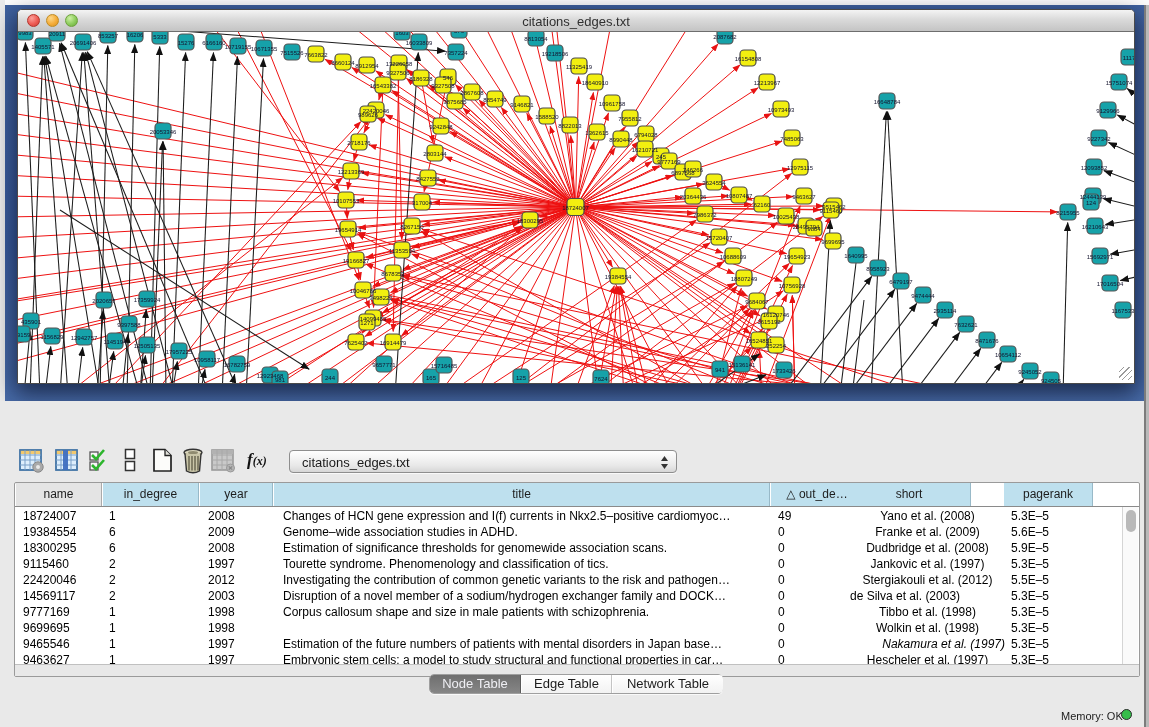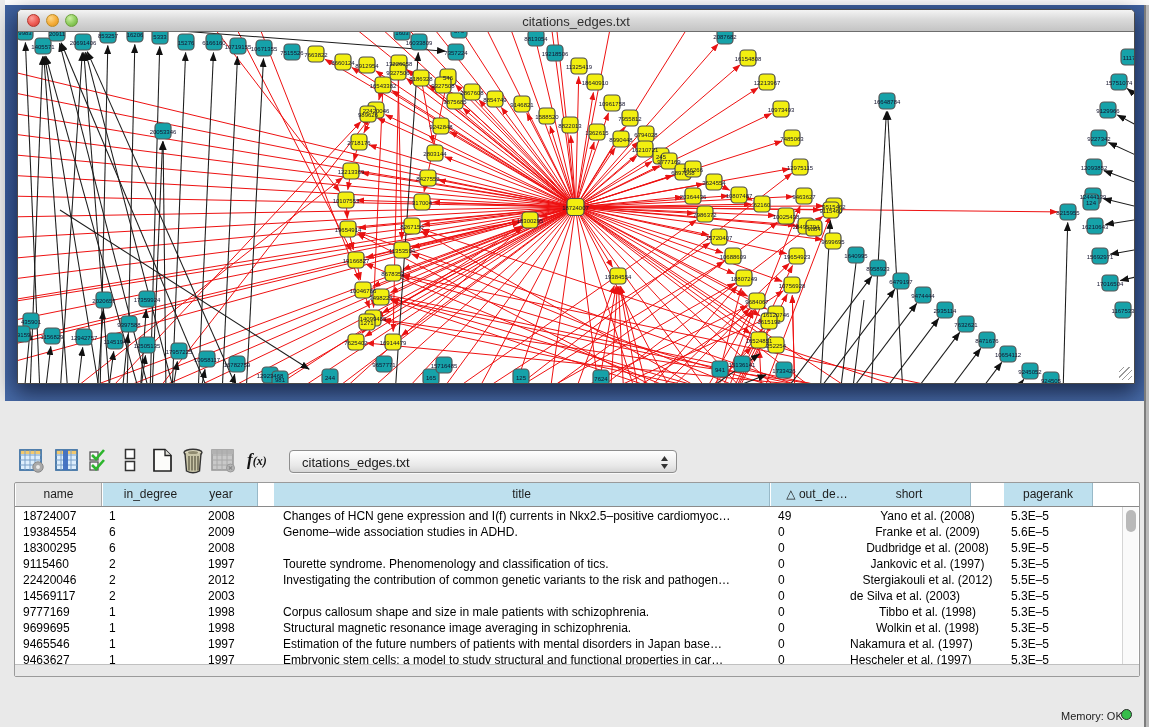--- a/index.html
+++ b/index.html
@@ -702,21 +702,21 @@
       <span>citations_edges.txt</span>
     <svg style="position:absolute;right:7px;top:4px" width="9" height="15" viewBox="0 0 9 15">
         <path d="M4.5 1 L8 6 L1 6 z" fill="#333"></path>
         <path d="M4.5 14 L8 9 L1 9 z" fill="#333"></path>
       </svg>
   </div>
   <div class="abs" id="tbl">
     <div class="hrow" style="width:1124px">
         <div class="hc hg" style="left:1px;width:86px">name</div>
         <div class="hc" style="left:88px;width:96px">in_degree</div>
-        <div class="hc" style="left:170px;width:73px">year</div>
+        <div class="hc" style="left:185px;width:73px">year</div>
         <div class="hc" style="left:259px;width:496px">title</div>
         <div class="hc" style="left:756px;width:93px">△ out_de…</div>
         <div class="hc" style="left:833px;width:123px">short</div>
         <div class="hc" style="left:989px;width:89px">pagerank</div>
       </div>
     <div class="r" style="top:25px">
         <div class="c" style="left:2px;width:85px;padding-left:4px;">18724007</div>
         <div class="c" style="left:88px;width:96px;padding-left:4px;">1</div>
         <div class="c" style="left:185px;width:73px;padding-left:6px;">2008</div>
         <div class="c" style="left:259px;width:496px;padding-left:7px;">Changes of HCN gene expression and I(f) currents in Nkx2.5–positive cardiomyoc…</div>
@@ -730,20 +730,21 @@
         <div class="c" style="left:185px;width:73px;padding-left:6px;">2009</div>
         <div class="c" style="left:259px;width:496px;padding-left:7px;">Genome–wide association studies in ADHD.</div>
         <div class="c" style="left:756px;width:76px;padding-left:5px;">0</div>
         <div class="c" style="left:833px;width:155px;text-align:center;">Franke et al. (2009)</div>
         <div class="c" style="left:989px;width:89px;padding-left:5px;">5.6E–5</div>
       </div>
       <div class="r" style="top:57px">
         <div class="c" style="left:2px;width:85px;padding-left:4px;">18300295</div>
         <div class="c" style="left:88px;width:96px;padding-left:4px;">6</div>
         <div class="c" style="left:185px;width:73px;padding-left:6px;">2008</div>
+        <div class="c" style="left:259px;width:496px;padding-left:7px;">Estimation of significance thresholds for genomewide association scans.</div>
         <div class="c" style="left:756px;width:76px;padding-left:5px;">0</div>
         <div class="c" style="left:833px;width:155px;text-align:center;">Dudbridge et al. (2008)</div>
         <div class="c" style="left:989px;width:89px;padding-left:5px;">5.9E–5</div>
       </div>
       <div class="r" style="top:73px">
         <div class="c" style="left:2px;width:85px;padding-left:4px;">9115460</div>
         <div class="c" style="left:88px;width:96px;padding-left:4px;">2</div>
         <div class="c" style="left:185px;width:73px;padding-left:6px;">1997</div>
         <div class="c" style="left:259px;width:496px;padding-left:7px;">Tourette syndrome. Phenomenology and classification of tics.</div>
         <div class="c" style="left:756px;width:76px;padding-left:5px;">0</div>
@@ -756,61 +757,66 @@
         <div class="c" style="left:185px;width:73px;padding-left:6px;">2012</div>
         <div class="c" style="left:259px;width:496px;padding-left:7px;">Investigating the contribution of common genetic variants to the risk and pathogen…</div>
         <div class="c" style="left:756px;width:76px;padding-left:5px;">0</div>
         <div class="c" style="left:833px;width:155px;text-align:center;">Stergiakouli et al. (2012)</div>
         <div class="c" style="left:989px;width:89px;padding-left:5px;">5.5E–5</div>
       </div>
       <div class="r" style="top:105px">
         <div class="c" style="left:2px;width:85px;padding-left:4px;">14569117</div>
         <div class="c" style="left:88px;width:96px;padding-left:4px;">2</div>
         <div class="c" style="left:185px;width:73px;padding-left:6px;">2003</div>
+        <div class="c" style="left:259px;width:496px;padding-left:7px;">Disruption of a novel member of a sodium/hydrogen exchanger family and DOCK…</div>
         <div class="c" style="left:756px;width:76px;padding-left:5px;">0</div>
         <div class="c" style="left:833px;width:155px;text-align:left;">de Silva et al. (2003)</div>
         <div class="c" style="left:989px;width:89px;padding-left:5px;">5.3E–5</div>
       </div>
       <div class="r" style="top:121px">
         <div class="c" style="left:2px;width:85px;padding-left:4px;">9777169</div>
         <div class="c" style="left:88px;width:96px;padding-left:4px;">1</div>
         <div class="c" style="left:185px;width:73px;padding-left:6px;">1998</div>
         <div class="c" style="left:259px;width:496px;padding-left:7px;">Corpus callosum shape and size in male patients with schizophrenia.</div>
         <div class="c" style="left:756px;width:76px;padding-left:5px;">0</div>
         <div class="c" style="left:833px;width:155px;text-align:center;">Tibbo et al. (1998)</div>
         <div class="c" style="left:989px;width:89px;padding-left:5px;">5.3E–5</div>
       </div>
       <div class="r" style="top:137px">
         <div class="c" style="left:2px;width:85px;padding-left:4px;">9699695</div>
         <div class="c" style="left:88px;width:96px;padding-left:4px;">1</div>
         <div class="c" style="left:185px;width:73px;padding-left:6px;">1998</div>
-        <div class="c" style="left:259px;width:496px;padding-left:7px;">Structural magnetic resonance image averaging in schizophrenia.</div>
         <div class="c" style="left:756px;width:76px;padding-left:5px;">0</div>
         <div class="c" style="left:833px;width:155px;text-align:center;">Wolkin et al. (1998)</div>
         <div class="c" style="left:989px;width:89px;padding-left:5px;">5.3E–5</div>
       </div>
       <div class="r" style="top:153px">
         <div class="c" style="left:2px;width:85px;padding-left:4px;">9465546</div>
         <div class="c" style="left:88px;width:96px;padding-left:4px;">1</div>
         <div class="c" style="left:185px;width:73px;padding-left:6px;">1997</div>
         <div class="c" style="left:259px;width:496px;padding-left:7px;">Estimation of the future numbers of patients with mental disorders in Japan base…</div>
         <div class="c" style="left:756px;width:76px;padding-left:5px;">0</div>
-        <div class="c" style="left:833px;width:155px;text-align:left;">Nakamura et al. (1997)</div>
+        <div class="c" style="left:833px;width:155px;text-align:right;font-style:italic;">Nakamura et al. (1997)</div>
         <div class="c" style="left:989px;width:89px;padding-left:5px;">5.3E–5</div>
       </div>
       <div class="r" style="top:169px">
         <div class="c" style="left:2px;width:85px;padding-left:4px;">9463627</div>
         <div class="c" style="left:88px;width:96px;padding-left:4px;">1</div>
         <div class="c" style="left:185px;width:73px;padding-left:6px;">1997</div>
         <div class="c" style="left:259px;width:496px;padding-left:7px;">Embryonic stem cells: a model to study structural and functional properties in car…</div>
         <div class="c" style="left:756px;width:76px;padding-left:5px;">0</div>
-        <div class="c" style="left:833px;width:155px;">Hescheler et al. (1997)</div>
+        <div class="c" style="left:833px;width:155px;text-align:center;">Hescheler et al. (1997)</div>
         <div class="c" style="left:989px;width:89px;padding-left:5px;">5.3E–5</div>
       </div>
     <div class="abs" id="vscroll">
         <div class="abs" id="vthumb"></div>
       </div>
     <div class="abs" id="tblfoot"></div>
+  </div>
+  <div class="abs" id="tabs">
+    <div class="seg" id="seg1">Node Table</div>
+    <div class="seg" id="seg2">Edge Table</div>
+    <div class="seg" id="seg3">Network Table</div>
   </div>
   <div class="abs" id="mem">Memory: OK</div>
   <div class="abs" id="memled"></div>
 </div>
 <div class="abs" id="rightstrip"></div>
 
 </body></html>

